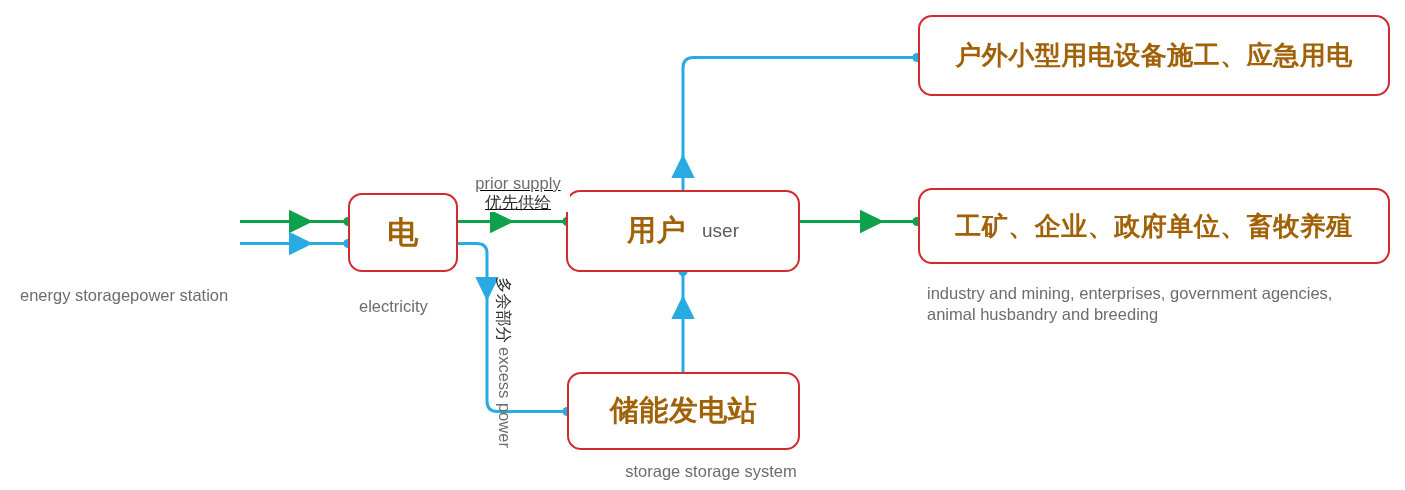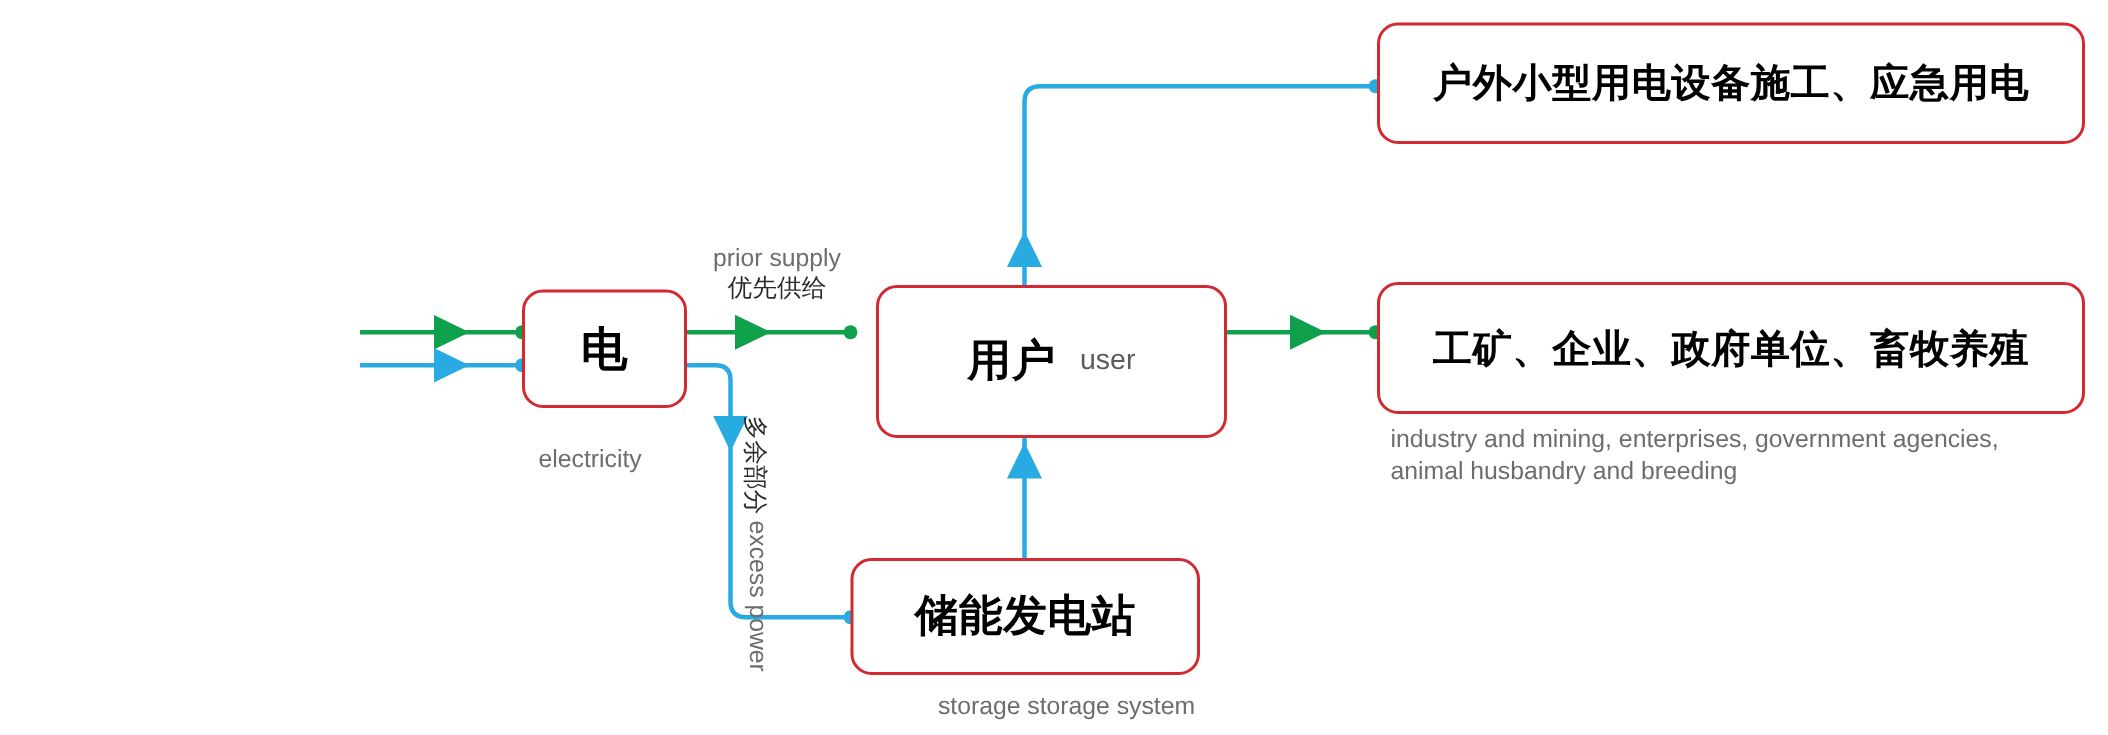--- a/index.html
+++ b/index.html
@@ -31,21 +31,21 @@
     border-radius: 14px;
     background: #ffffff;
     display: flex;
     align-items: center;
     justify-content: center;
     z-index: 3;
   }
   .node .cn {
     font-family: "DejaVu Sans", "Liberation Sans", sans-serif;
     font-weight: bold;
-    color: #000000;
+    color: #a16207;
     letter-spacing: 0.5px;
     white-space: nowrap;
   }
   .node .en-inline {
     font-family: "Liberation Sans", "DejaVu Sans", sans-serif;
     font-size: 19px;
     color: #5b5b5b;
     font-weight: normal;
     margin-left: 16px;
     white-space: nowrap;
@@ -157,47 +157,48 @@
       <circle cx="917" cy="57.5" r="4.6" fill="#29abe2"></circle>
     </g>
 
     <g>
       <line x1="800" y1="221.5" x2="863" y2="221.5" stroke="#0fa04b" stroke-width="3" marker-end="url(#arrowGreen)"></line>
       <line x1="863" y1="221.5" x2="918" y2="221.5" stroke="#0fa04b" stroke-width="3"></line>
       <circle cx="917" cy="221.5" r="4.6" fill="#0fa04b"></circle>
     </g>
   </svg>
 
+  <div class="caption" style="left:20px; top:285px; width:300px;">energy storagepower station</div>
 
   <div class="node" style="left:348px; top:193px; width:110px; height:79px;">
     <span class="cn" style="font-size:31px;">电</span>
   </div>
   <div class="caption" style="left:359px; top:296px; width:160px;">electricity</div>
 
-  <div class="node" style="left:566px; top:190px; width:234px; height:102px;margin-left:18px;">
+  <div class="node" style="left:566px; top:190px; width:234px; height:82px;">
     <span class="cn" style="font-size:29px;">用户</span>
     <span class="en-inline">user</span>
   </div>
 
   <div class="node" style="left:567px; top:372px; width:233px; height:78px;">
     <span class="cn" style="font-size:29px;">储能发电站</span>
   </div>
   <div class="caption" style="left:571px; top:461px; width:280px; text-align:center;">storage storage system</div>
 
   <div class="node" style="left:918px; top:15px; width:472px; height:81px;">
     <span class="cn" style="font-size:26px;">户外小型用电设备施工、应急用电</span>
   </div>
 
-  <div class="node" style="left:918px; top:188px; width:472px; height:88px;">
+  <div class="node" style="left:918px; top:188px; width:472px; height:76px;">
     <span class="cn" style="font-size:26px;">工矿、企业、政府单位、畜牧养殖</span>
   </div>
   <div class="caption" style="left:927px; top:283px; width:470px;">industry and mining, enterprises, government agencies,
 animal husbandry and breeding</div>
 
-  <div class="edge-label" style="left:466px; top:163px; width:104px;">
+  <div class="edge-label" style="left:466px; top:174px; width:104px;text-decoration:underline;">
     <span class="en">prior supply</span>
     <span class="cn">优先供给</span>
   </div>
 
   <div class="rot-label" style="left:514px; top:277px;">
     <span class="cn">多余部分</span>
     <span class="en">excess power</span>
   </div>
 
 </div>

